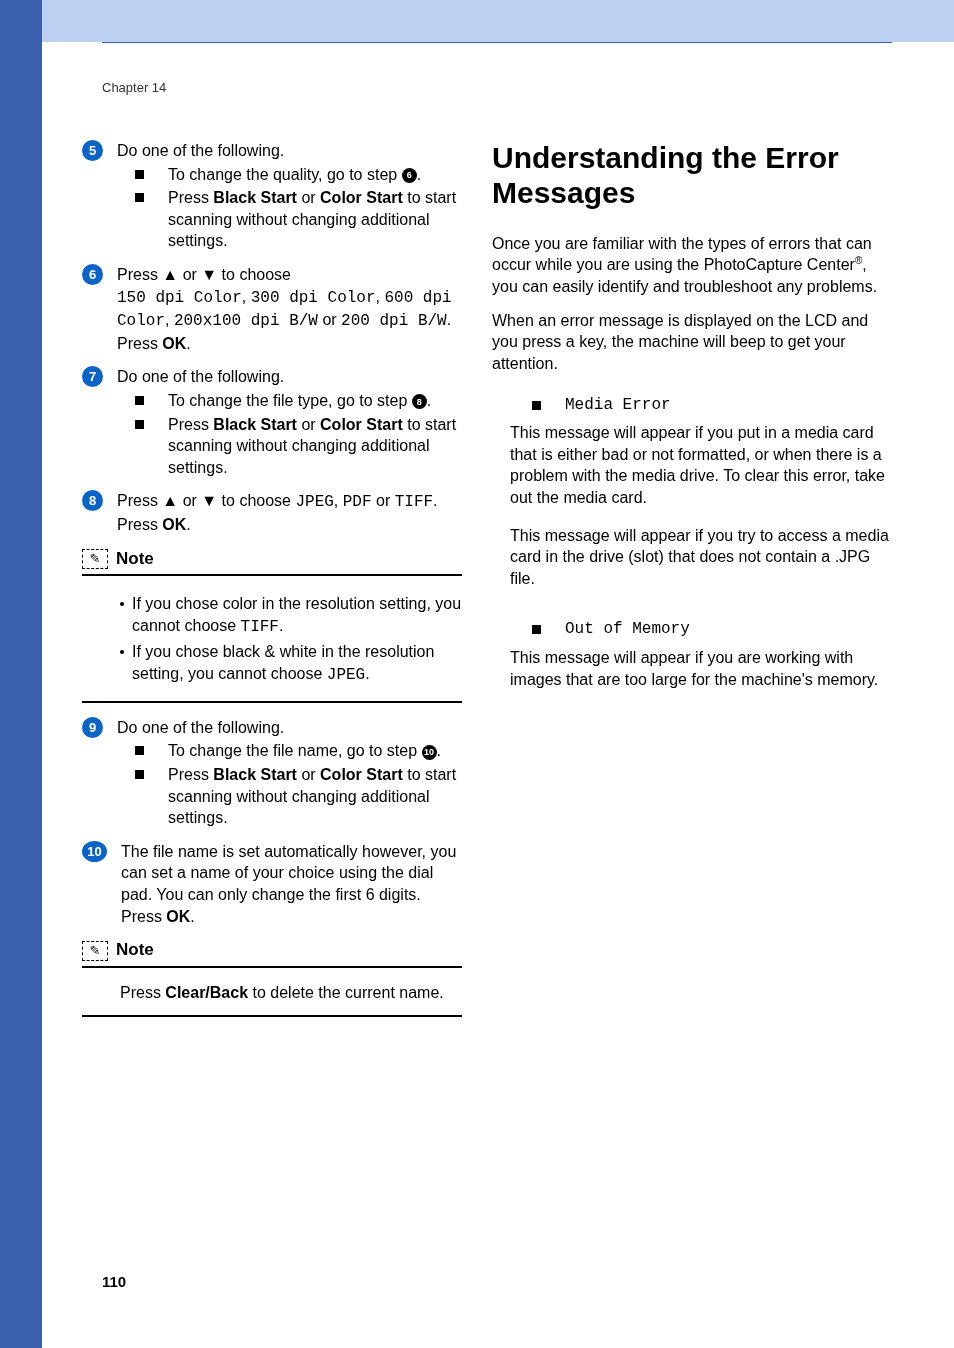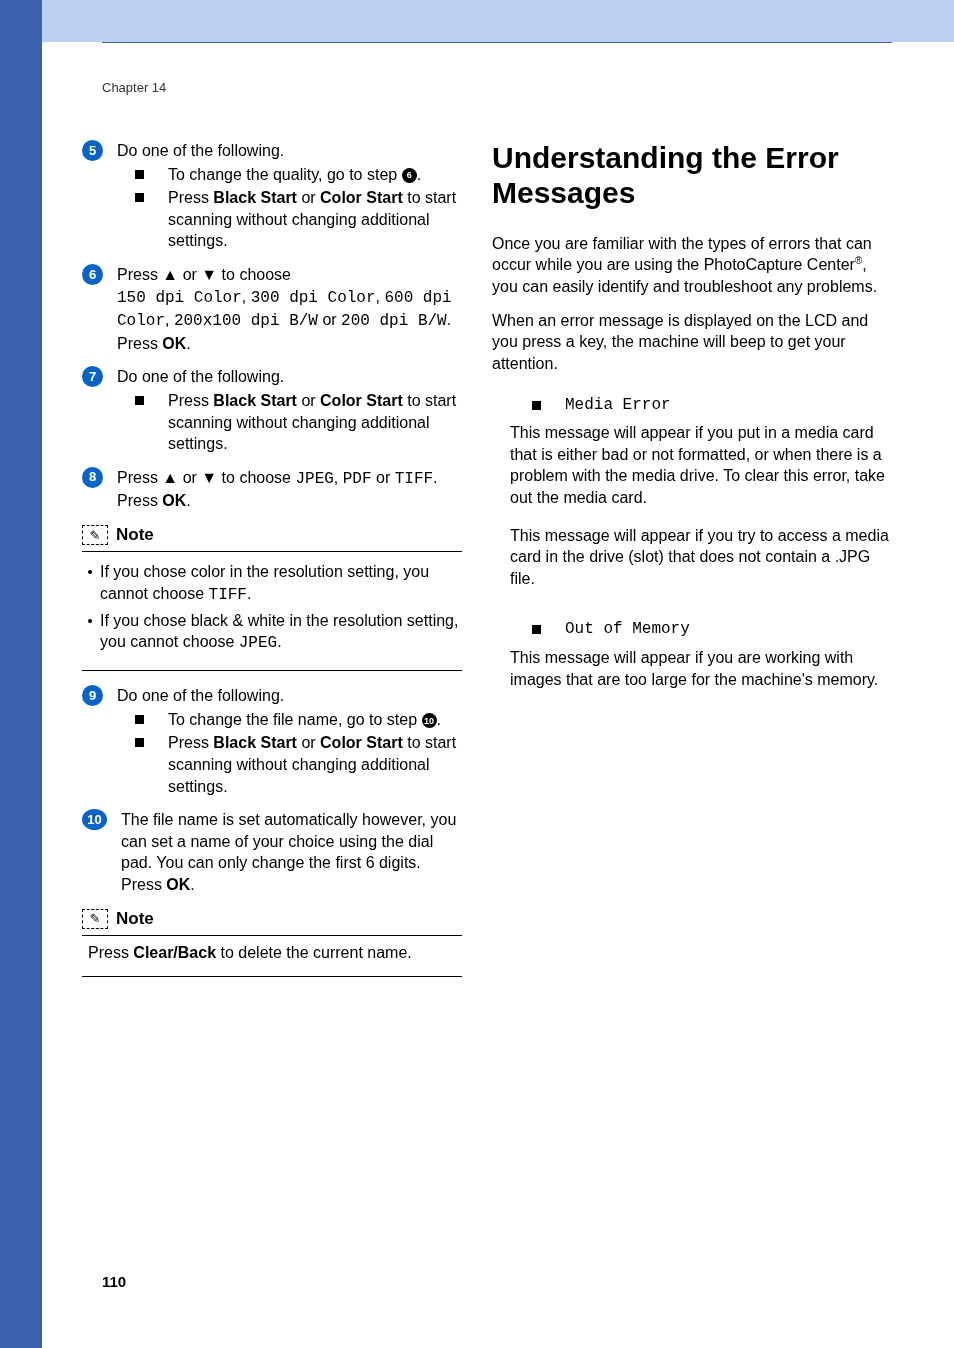--- a/index.html
+++ b/index.html
@@ -18,21 +18,21 @@
   .step { display: flex; gap: 14px; margin-bottom: 12px; }
   .step-body { flex: 1; }
   .sub { padding-left: 18px; }
   .sub-item { display: flex; gap: 24px; margin-top: 2px; }
   .sq { width: 9px; height: 9px; background: #000; flex-shrink: 0; margin-top: 6px; }
   .note-block { margin: 10px 0 14px 0; }
   .note-head { display: flex; align-items: center; gap: 8px; }
   .note-icon { width: 26px; height: 20px; border: 1px dashed #000; display: inline-flex; align-items: center; justify-content: center; font-size: 13px; }
   .note-title { font-weight: bold; font-size: 17px; }
   .note-rule { height: 1.5px; background: #000; margin-top: 4px; }
-  .note-body { padding: 6px 0 8px 6px; font-size: 16px; }
+  .note-body { padding: 14px 0 8px 6px; font-size: 16px; margin-left: 32px; }
   .note-li { display: flex; gap: 8px; margin: 3px 0; }
   .dot { width: 4px; height: 4px; background: #000; border-radius: 50%; margin-top: 9px; flex-shrink: 0; }
   .mono { font-family: "Courier New", Courier, monospace; }
   b { font-weight: bold; }
   h1 { font-size: 30px; font-weight: bold; line-height: 1.18; margin-bottom: 22px; }
   .para { margin-bottom: 12px; }
   .err-list .sub-item { margin-top: 20px; padding-left: 40px; }
   .err-name { font-family: "Courier New", Courier, monospace; }
   .err-body { padding: 6px 0 10px 18px; }
   .pnum { position: absolute; left: 102px; bottom: 58px; font-weight: bold; font-size: 15px; }
@@ -74,20 +74,24 @@
         <span class="mono">150 dpi Color</span><span>, </span><span class="mono">300 dpi Color</span><span>, </span><span class="mono">600 dpi Color</span><span>, </span><span class="mono">200x100 dpi B/W</span><span> or </span><span class="mono">200 dpi B/W</span><span>.</span><br>
         <span>Press </span><b>OK</b><span>.</span>
       </div>
     </div>
 
     <div class="step">
       <span class="badge">7</span>
       <div class="step-body">
         <div>Do one of the following.</div>
         <div class="sub">
+          <div class="sub-item">
+            <span class="sq"></span>
+            <span><span>To change the file type, go to step </span><span class="mini-badge">8</span><span>.</span></span>
+          </div>
           <div class="sub-item">
             <span class="sq"></span>
             <span><span>Press </span><b>Black Start</b><span> or </span><b>Color Start</b><span> to start scanning without changing additional settings.</span></span>
           </div>
         </div>
       </div>
     </div>
 
     <div class="step">
       <span class="badge">8</span>

